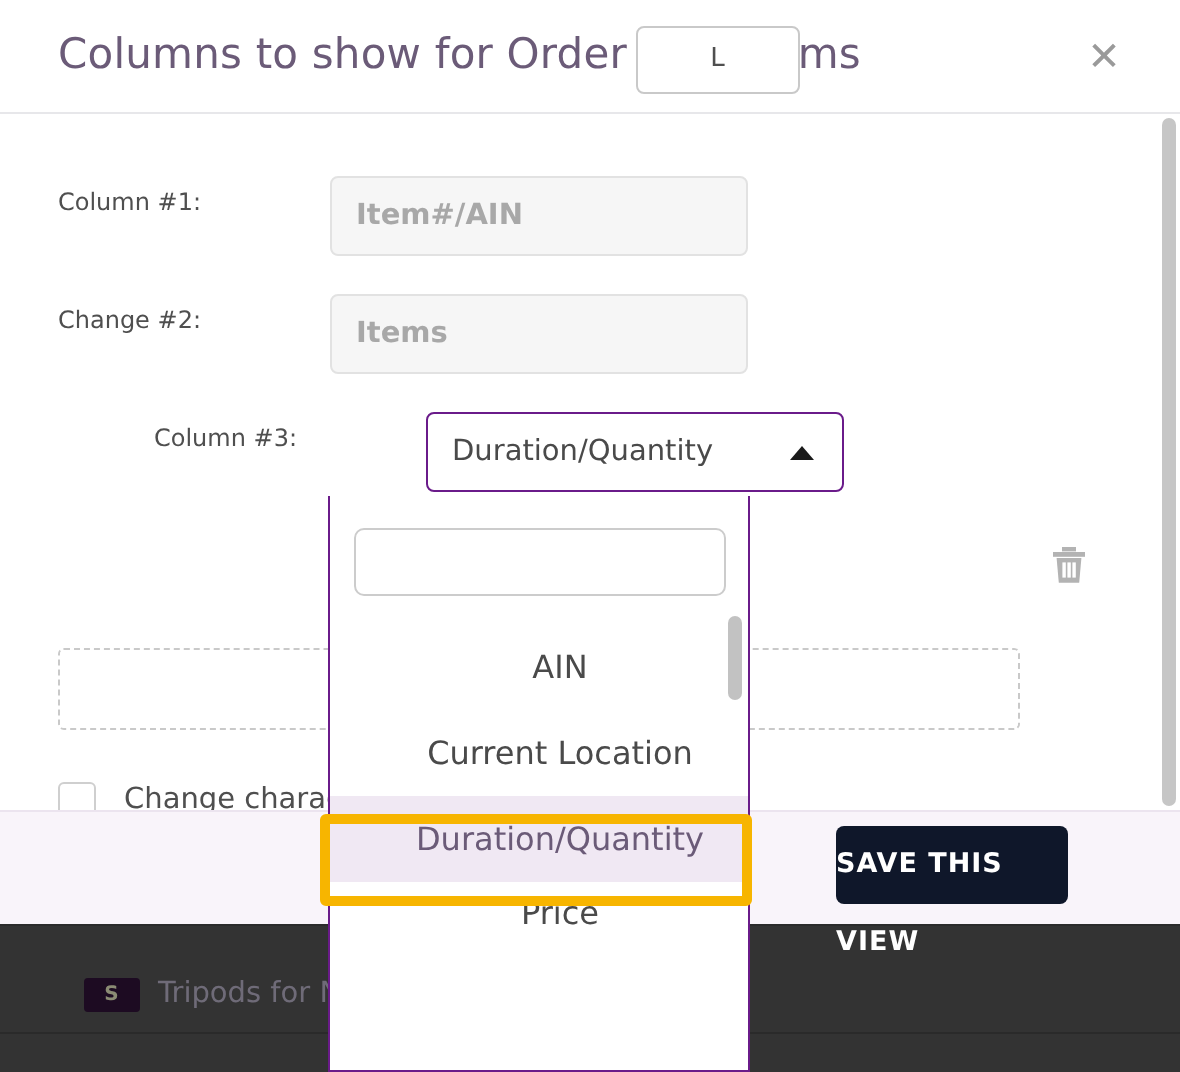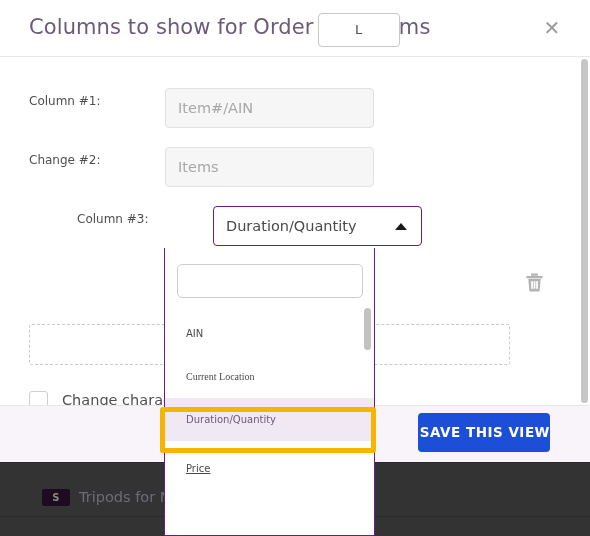--- a/index.html
+++ b/index.html
@@ -155,20 +155,21 @@
     left: 165px;
     top: 0;
     width: 209px;
     height: 40px;
     box-sizing: border-box;
     border-radius: 4px;
   }
   .field-disabled {
     background: #f6f6f6;
     border: 1px solid #e2e2e2;
+    font-weight: bold;
   }
   .field-disabled .ph {
     position: absolute;
     left: 12px;
     top: 11px;
     font-size: 14.5px;
     color: #a8a8a8;
     white-space: nowrap;
   }
   .field-select {
@@ -269,30 +270,30 @@
     letter-spacing: .6px;
     line-height: 32px;
     text-align: center;
     cursor: pointer;
     overflow: hidden;
   }
   #save-button {
     position: absolute;
     left: 418px;
     top: 413px;
-    width: 132px;
+    width: 116px;
     height: 39px;
-    background: #1d4ed8;
+    background: #0f172a;
     border-radius: 4px;
     color: #ffffff;
     font-size: 13.5px;
     font-weight: bold;
     letter-spacing: .5px;
     line-height: 39px;
-    text-align: right;
+    text-align: left;
     cursor: pointer;
   }
 
   
   #dropdown-panel {
     position: absolute;
     left: 164px;
     top: 248px;
     width: 211px;
     height: 288px;
@@ -324,27 +325,28 @@
     left: 0;
     top: 64px;
     width: 209px;
     height: 222px;
   }
   .dropdown-item {
     position: absolute;
     left: 0;
     width: 209px;
     height: 43px;
-    font-size: 10px;
+    font-size: 16px;
     color: #4a4a4a;
     line-height: 43px;
     padding-left: 21px;
     box-sizing: border-box;
     white-space: nowrap;
     cursor: pointer;
+    text-align: center;
   }
   .dropdown-item.selected {
     background: #f0e8f3;
     color: #6b5b78;
   }
   #dropdown-scroll-thumb {
     position: absolute;
     right: 3px;
     top: 60px;
     width: 7px;
@@ -440,20 +442,20 @@
   <div id="modal-footer"></div>
 </div>
 
 <div id="cancel-button">L</div>
 <div id="save-button">SAVE THIS VIEW</div>
 
 <div id="dropdown-panel">
   <input id="dropdown-search" type="text" placeholder="" style="">
   <div id="dropdown-list">
     <div class="dropdown-item" style="top:0px;">AIN</div>
-    <div class="dropdown-item" style="top:43px;font-family:Liberation Serif, serif;">Current Location</div>
+    <div class="dropdown-item" style="top:43px;">Current Location</div>
     <div class="dropdown-item selected" style="top:86px;">Duration/Quantity</div>
-    <div class="dropdown-item" style="top:135px;text-decoration:underline;">Price</div>
+    <div class="dropdown-item" style="top:123px;">Price</div>
   </div>
   <div id="dropdown-scroll-thumb"></div>
 </div>
 
 <div id="annotation-box"></div>
 
 </body></html>

